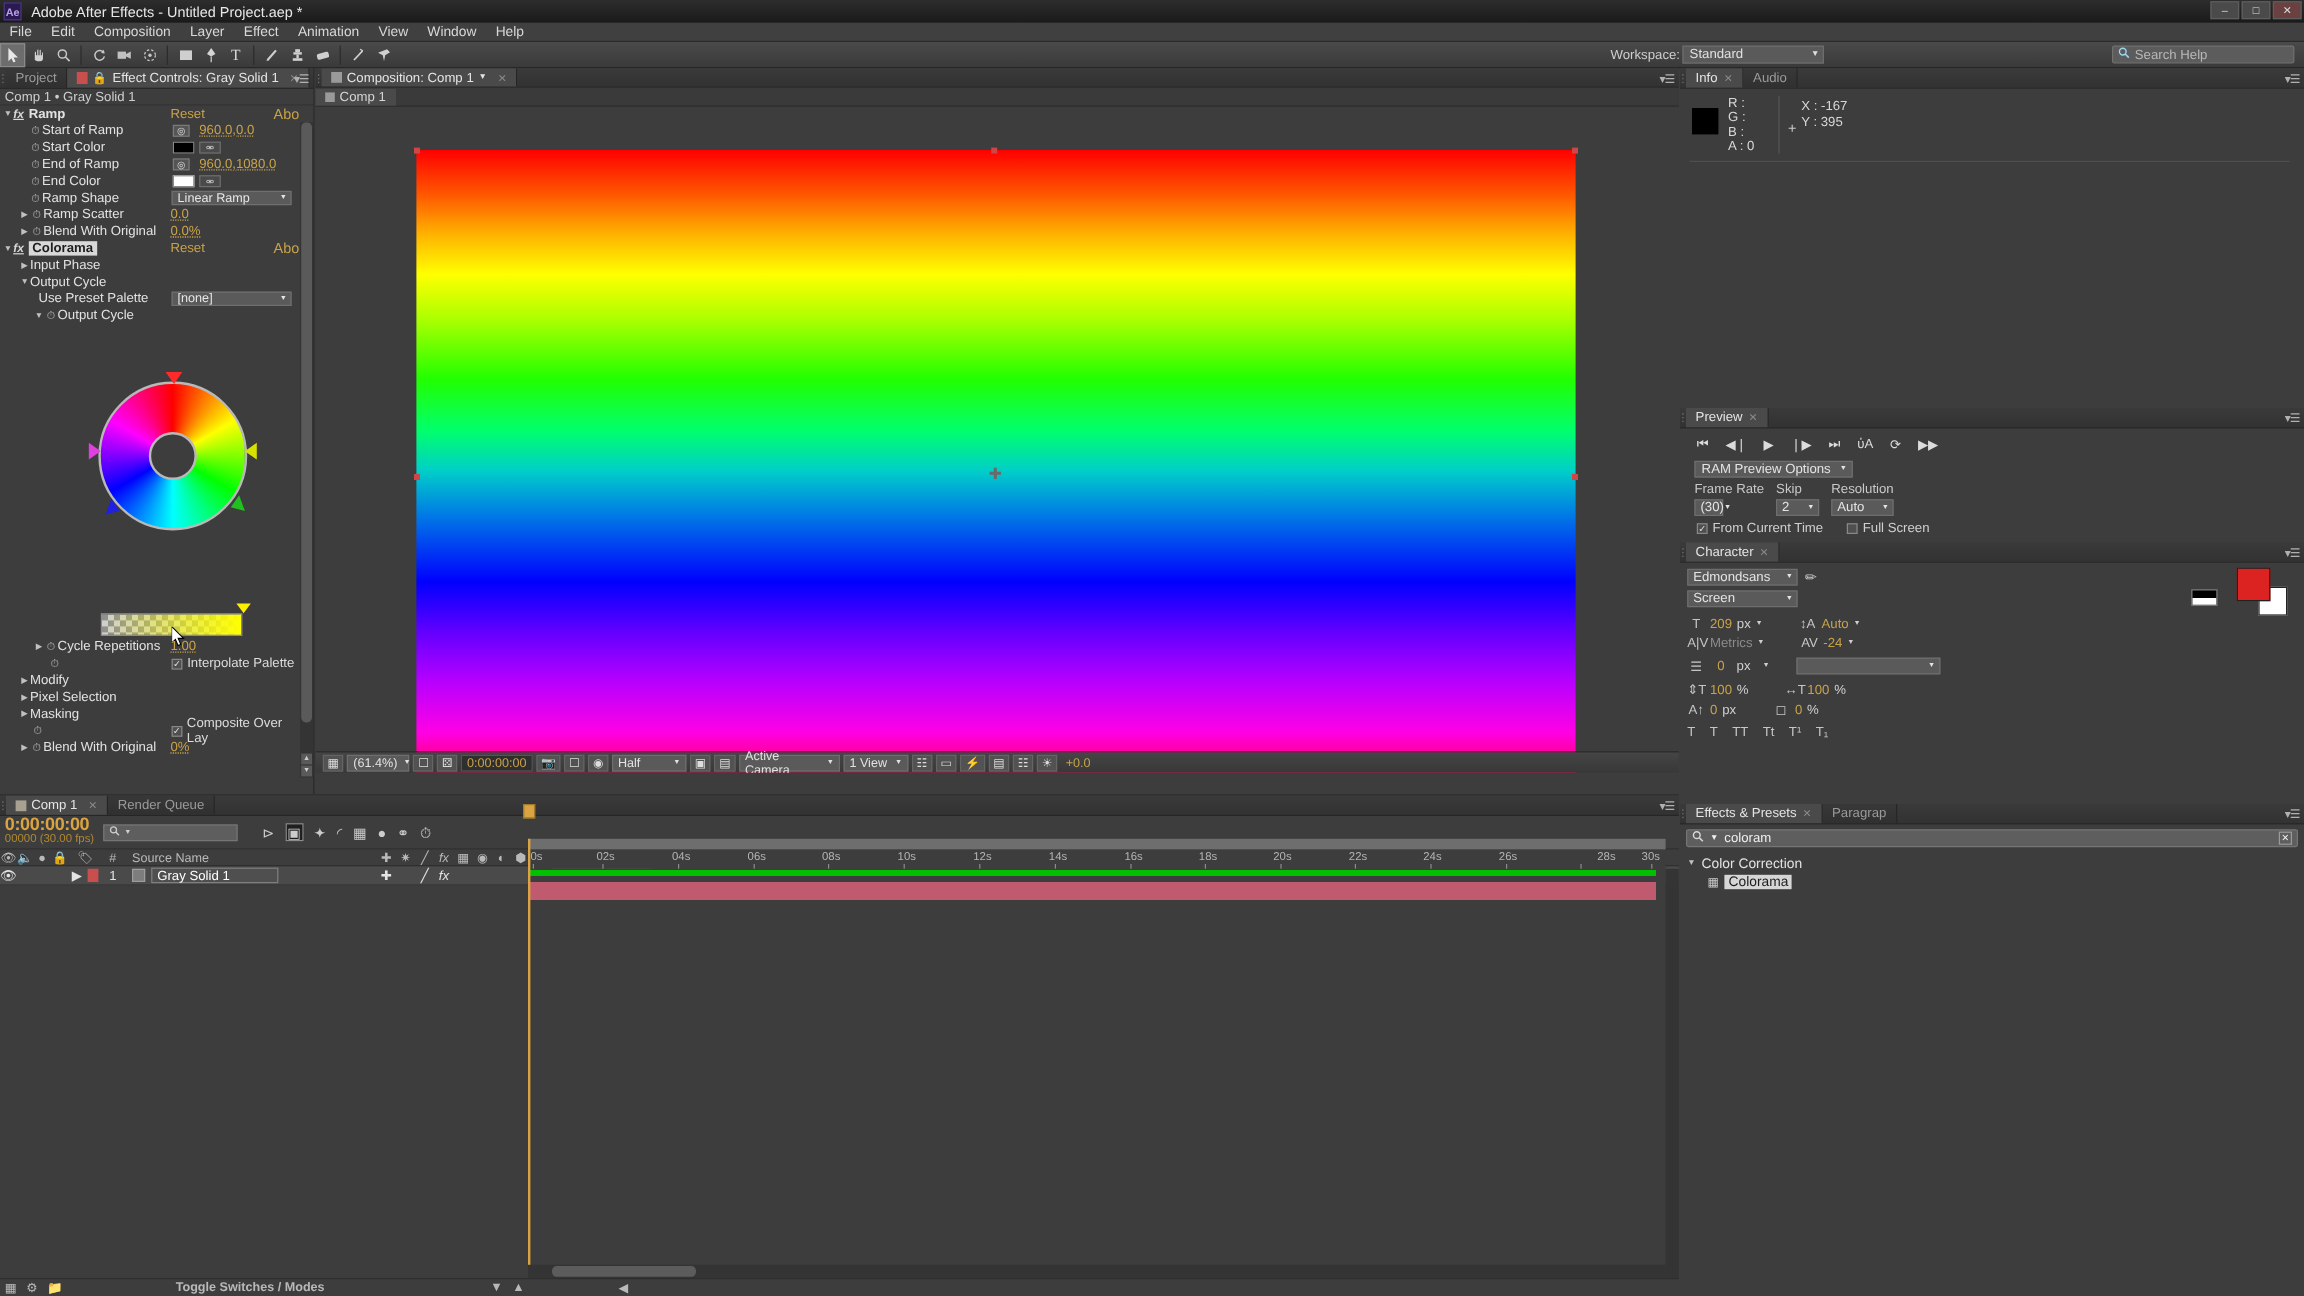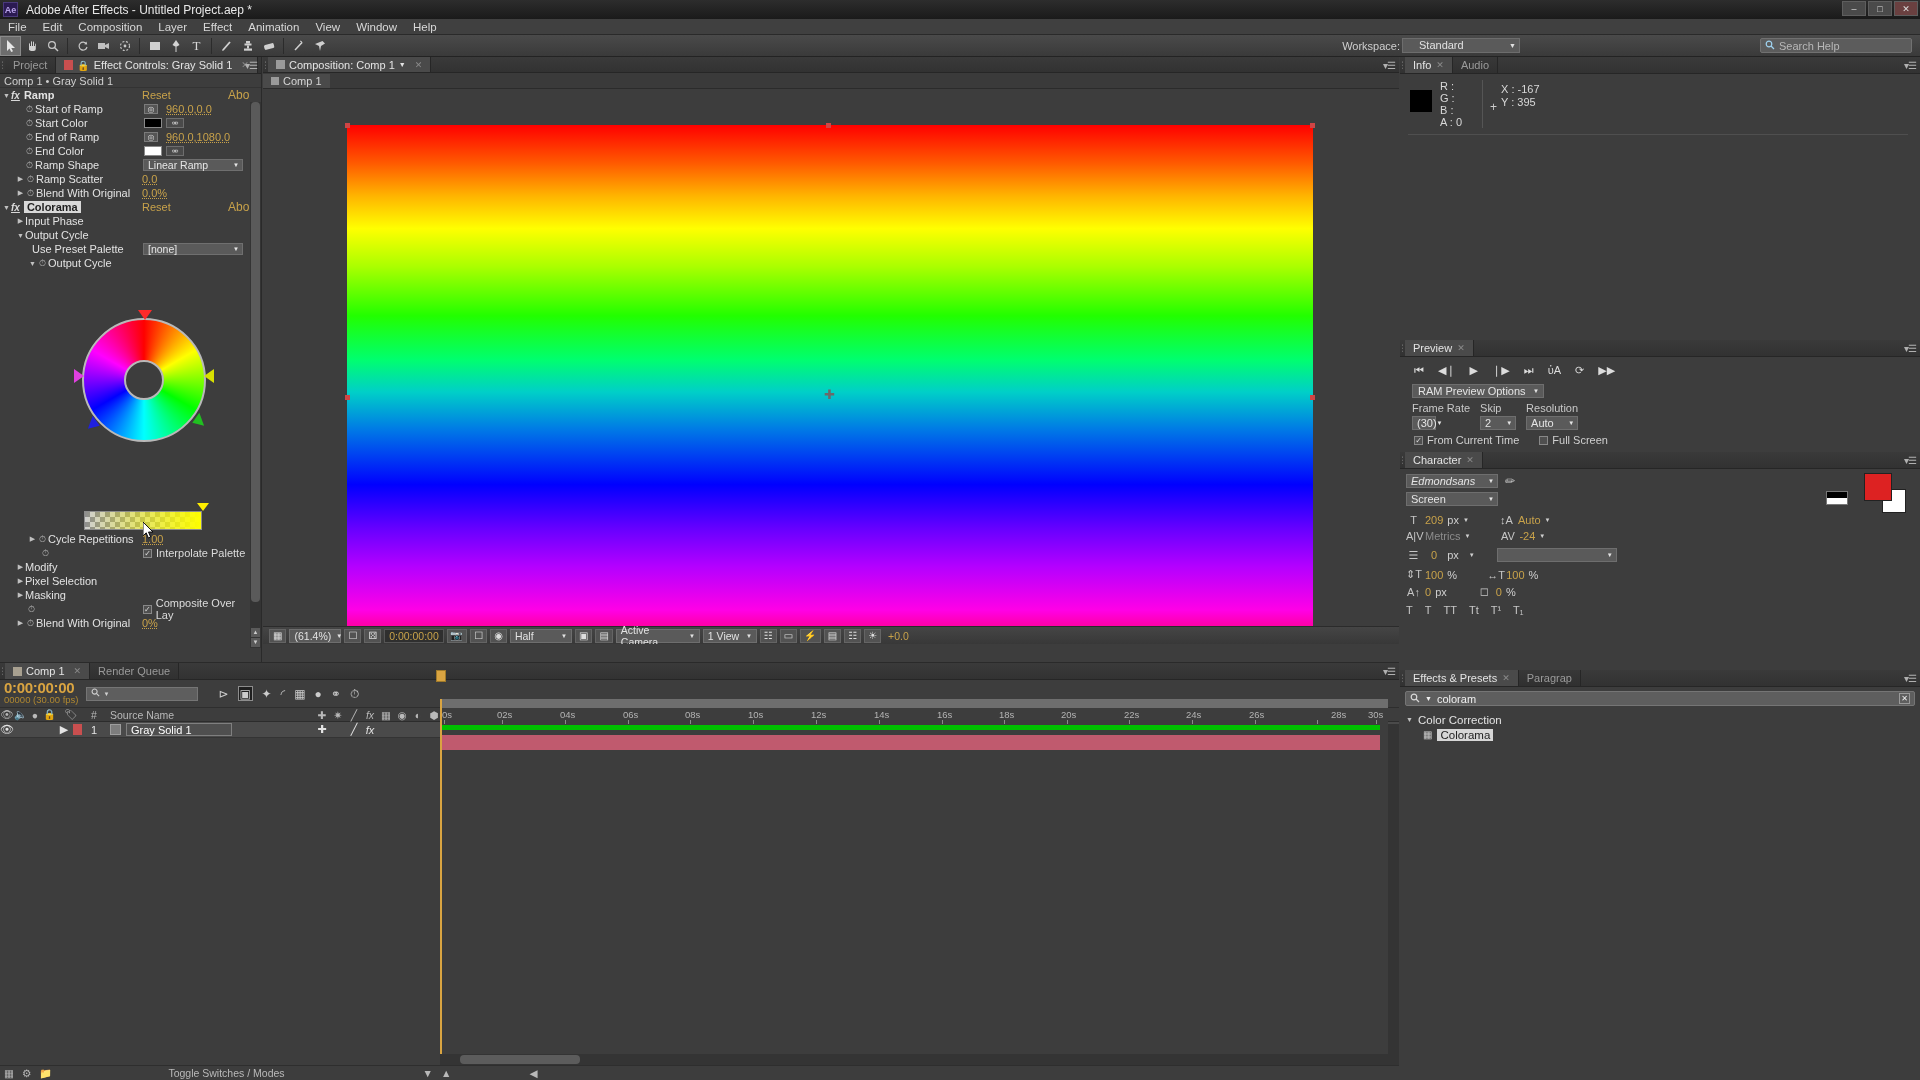--- a/index.html
+++ b/index.html
@@ -54,21 +54,21 @@
   .tool {
     width: 21px; height: 20px; display: flex; align-items: center; justify-content: center;
     color: #cfcfcf; font-size: 12px;
   }
   .tool.active { background: #6d6d6d; border: 1px solid #8a8a8a; }
   .tool-sep { width: 1px; height: 16px; background: #2b2b2b; margin: 0 4px; }
   .ws-label { position: absolute; right: 520px; font-size: 11px; color: #cfcfcf; }
   .ws-select {
     position: absolute; right: 400px; width: 118px; height: 15px;
     background: #5a5a5a; border: 1px solid #6d6d6d;
-    font-size: 11px; color: #e0e0e0; padding-left: 16px; line-height: 13px;
+    font-size: 11px; color: #e0e0e0; padding-left: 5px; line-height: 13px;
     display: flex; align-items: center;
   }
   .ws-select .arr { margin-left: auto; margin-right: 3px; font-size: 7px; }
   .help-search {
     position: absolute; right: 8px; width: 152px; height: 15px;
     background: #5c5c5c; border: 1px solid #717171; border-radius: 2px;
     display: flex; align-items: center; padding-left: 4px;
     font-size: 11px; color: #b8b8b8;
   }
 
@@ -768,21 +768,21 @@
   <div class="panel" id="character-panel">
     <div class="panel-tabbar">
       <div class="grip">⋮</div>
       <div class="ptab active">
         <span>Character</span>
         <span class="x">✕</span>
       </div>
       <div class="pmenu">▾☰</div>
     </div>
     <div class="ch-body">
-      <div style="display:flex;align-items:center;gap:6px;font-style:italic;">
+      <div style="display:flex;align-items:center;gap:6px;">
         <div class="ch-select">
           <span>Edmondsans</span>
           <span class="arr">▼</span>
         </div>
         <span style="color:#c6c6c6;font-size:12px;">✏</span>
       </div>
       <div style="display:flex;align-items:center;gap:6px;margin-top:4px;">
         <div class="ch-select">
           <span>Screen</span>
           <span class="arr">▼</span>
@@ -1027,20 +1027,20 @@
 
     <div class="tl-vscroll"></div>
     <div class="tl-hscroll">
       <div class="tl-hthumb"></div>
     </div>
 
     <div class="tl-footer">
       <span>▦</span>
       <span>⚙</span>
       <span>📁</span>
-      <span style="margin-left:108px;">Toggle Switches / Modes</span>
+      <span style="margin-left:86px;font-weight:bold;">Toggle Switches / Modes</span>
       <span style="margin-left:130px;">▼</span>
       <span>▲</span>
       <span style="margin-left:70px;">◀</span>
     </div>
   </div>
 
 </div>
 
 </body></html>

